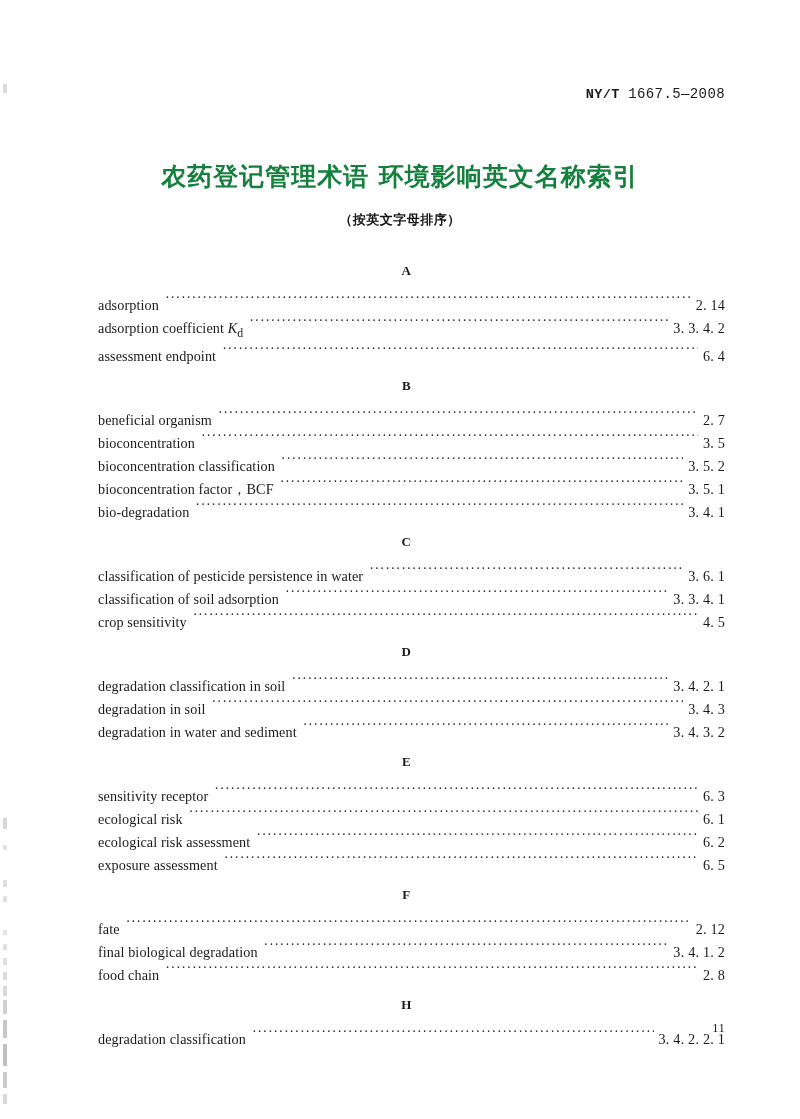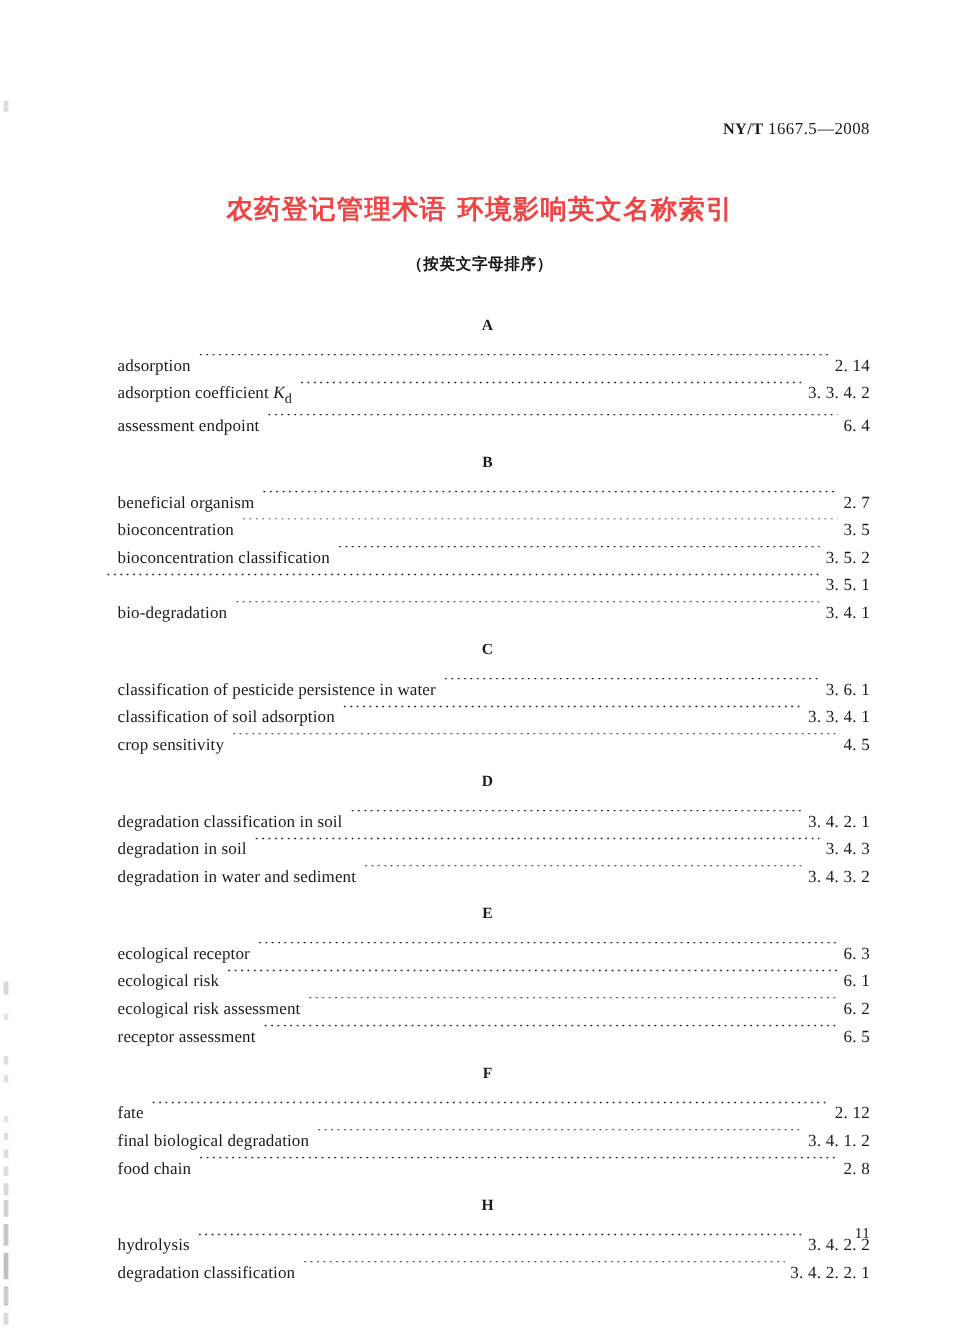--- a/index.html
+++ b/index.html
@@ -39,23 +39,23 @@
     top: 0;
     width: 800px;
     height: 1119px;
     padding: 0;
     box-sizing: border-box;
   }
 
   
   .doc-header {
     position: absolute;
-    top: 100px;
+    top: 86px;
     right: 75px;
-    font-family: Liberation Serif, serif;
+    font-family: Liberation Mono, monospace;
     font-size: 13.5px;
     letter-spacing: 0.4px;
     white-space: nowrap;
   }
   .doc-header .std-prefix {
     font-weight: bold;
     font-size: 13.5px;
   }
   .doc-header .std-number {
     font-weight: normal;
@@ -64,23 +64,23 @@
 
   
   .doc-title {
     position: absolute;
     top: 160px;
     left: 0;
     width: 800px;
     text-align: center;
     font-family: "DejaVu Sans", "Liberation Sans", sans-serif;
     font-weight: bold;
-    font-size: 22px;
+    font-size: 25px;
     letter-spacing: 1px;
-    color: #ef4444;
+    color: #15803d;
   }
   .doc-subtitle {
     position: absolute;
     top: 211px;
     left: 0;
     width: 800px;
     text-align: center;
     font-family: "DejaVu Sans", "Liberation Sans", sans-serif;
     font-weight: bold;
     font-size: 13px;
@@ -224,20 +224,21 @@
           <span class="entry-term">bioconcentration</span>
           <span class="entry-leader"></span>
           <span class="entry-ref">3. 5</span>
         </div>
         <div class="entry">
           <span class="entry-term">bioconcentration classification</span>
           <span class="entry-leader"></span>
           <span class="entry-ref">3. 5. 2</span>
         </div>
         <div class="entry">
+          <span class="entry-term">bioconcentration factor，BCF</span>
           <span class="entry-leader"></span>
           <span class="entry-ref">3. 5. 1</span>
         </div>
         <div class="entry">
           <span class="entry-term">bio-degradation</span>
           <span class="entry-leader"></span>
           <span class="entry-ref">3. 4. 1</span>
         </div>
       </div>
       <div class="section">
@@ -272,36 +273,36 @@
         </div>
         <div class="entry">
           <span class="entry-term">degradation in water and sediment</span>
           <span class="entry-leader"></span>
           <span class="entry-ref">3. 4. 3. 2</span>
         </div>
       </div>
       <div class="section">
         <div class="section-letter">E</div>
         <div class="entry">
-          <span class="entry-term">ecological receptor</span>
+          <span class="entry-term">sensitivity receptor</span>
           <span class="entry-leader"></span>
           <span class="entry-ref">6. 3</span>
         </div>
         <div class="entry">
           <span class="entry-term">ecological risk</span>
           <span class="entry-leader"></span>
           <span class="entry-ref">6. 1</span>
         </div>
         <div class="entry">
           <span class="entry-term">ecological risk assessment</span>
           <span class="entry-leader"></span>
           <span class="entry-ref">6. 2</span>
         </div>
         <div class="entry">
-          <span class="entry-term">receptor assessment</span>
+          <span class="entry-term">exposure assessment</span>
           <span class="entry-leader"></span>
           <span class="entry-ref">6. 5</span>
         </div>
       </div>
       <div class="section">
         <div class="section-letter">F</div>
         <div class="entry">
           <span class="entry-term">fate</span>
           <span class="entry-leader"></span>
           <span class="entry-ref">2. 12</span>
@@ -313,25 +314,20 @@
         </div>
         <div class="entry">
           <span class="entry-term">food chain</span>
           <span class="entry-leader"></span>
           <span class="entry-ref">2. 8</span>
         </div>
       </div>
       <div class="section">
         <div class="section-letter">H</div>
         <div class="entry">
-          <span class="entry-term">hydrolysis</span>
-          <span class="entry-leader"></span>
-          <span class="entry-ref">3. 4. 2. 2</span>
-        </div>
-        <div class="entry">
           <span class="entry-term">degradation classification</span>
           <span class="entry-leader"></span>
           <span class="entry-ref">3. 4. 2. 2. 1</span>
         </div>
       </div>
     </div>
 
   <div class="folio">11</div>
 
 </div>

